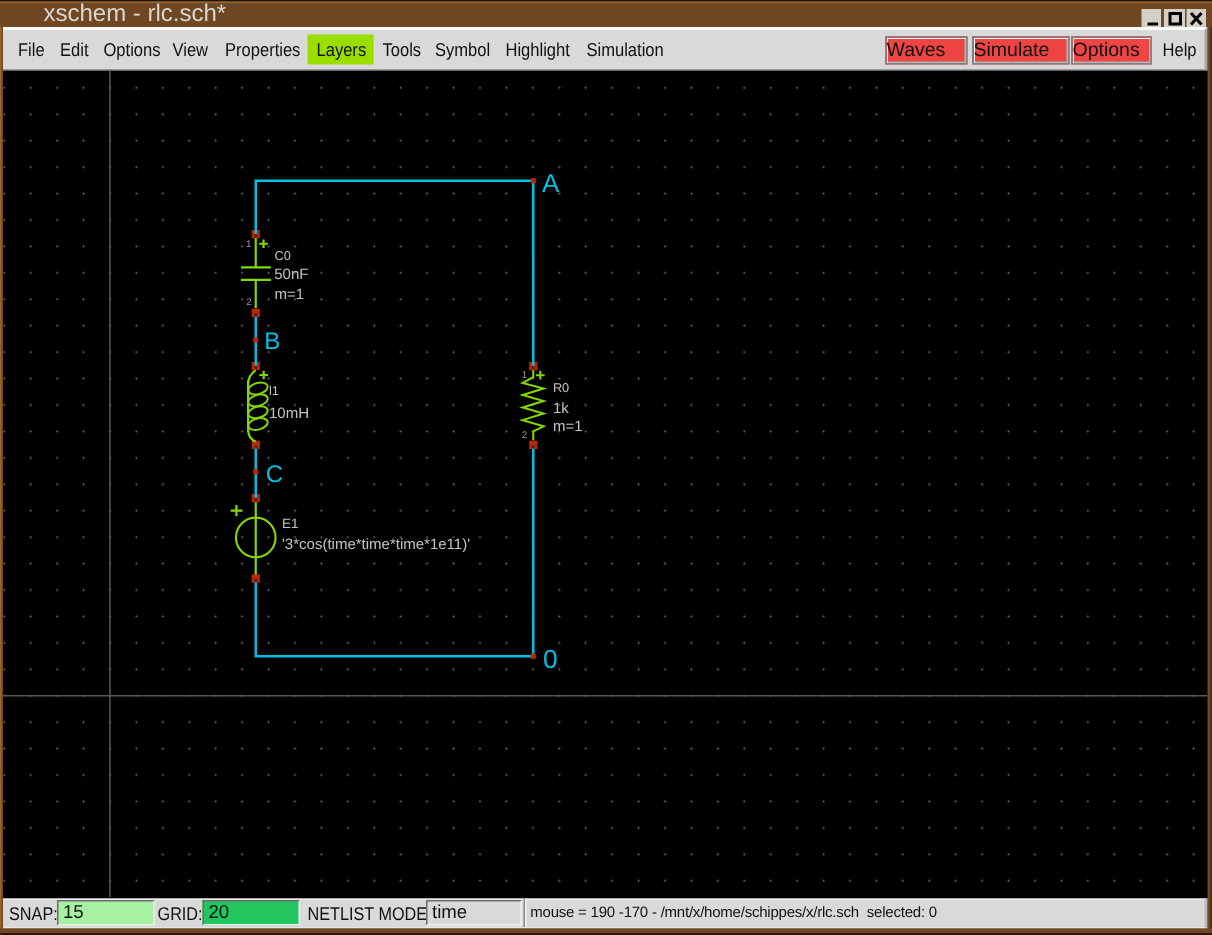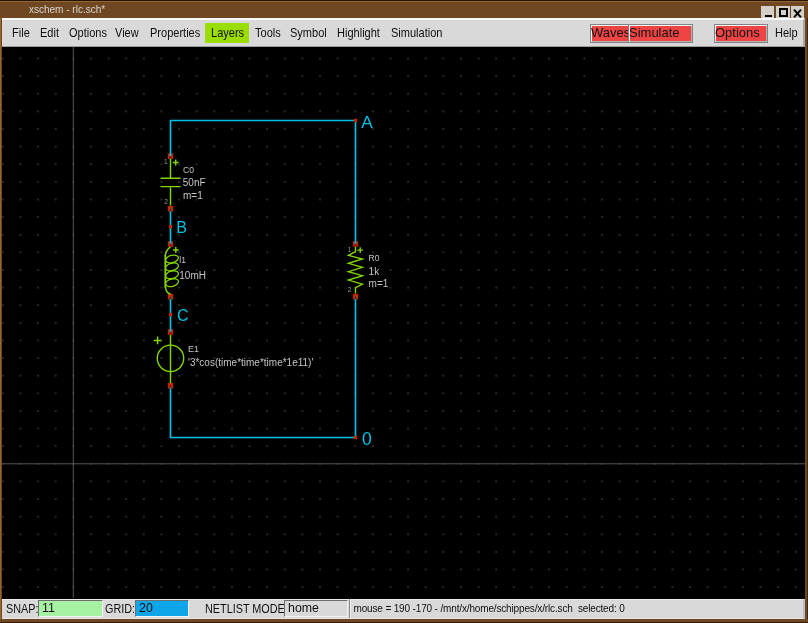--- a/index.html
+++ b/index.html
@@ -5,21 +5,21 @@
 body{position:relative;background:#000;font-family:"Liberation Sans",sans-serif;overflow:hidden}
 .a{position:absolute}
 .mi{position:absolute;top:19px;height:28px;line-height:28px;font-size:12.4px;color:#101010;white-space:pre;display:inline-block;transform:scaleX(.89);transform-origin:0 50%}
 .st{position:absolute;top:599px;height:20px;line-height:20px;font-size:12.3px;color:#101010;white-space:pre;display:inline-block;transform:scaleX(.88);transform-origin:0 50%}
 .btn{position:absolute;top:24px;height:19px;background:#ef4444;border:1px solid #828282;box-shadow:inset 1px 1px 0 #f6f6f6,inset -1px -1px 0 #b4b4b4;text-align:left;font-size:13px;line-height:16px;color:#101010}
 .fld{position:absolute;top:600px;height:17px;border:1px solid #6e6e6e;border-bottom-color:#f2f2f2;border-right-color:#f2f2f2;font-size:12.4px;line-height:15px;color:#101010;padding-left:3px}
 </style></head><body>
 
 <div class="a" style="left:0;top:0;width:808px;height:18px;background:#6f4823;border-top:1px solid #211307"></div>
 <div class="a" style="left:0;top:1px;width:808px;height:1px;background:#96662f"></div>
-<div class="a" style="left:29px;top:2px;height:16px;line-height:16px;color:#d9d6d0;font-size:10px">xschem - rlc.sch*</div>
+<div class="a" style="left:29px;top:2px;height:16px;line-height:16px;color:#d9d6d0;font-size:16px">xschem - rlc.sch*</div>
 
 <div class="a" style="left:761px;top:6px;width:13px;height:13px;background:#d4d0c8"></div>
 <div class="a" style="left:764.5px;top:14.5px;width:7px;height:2px;background:#000"></div>
 <div class="a" style="left:775.5px;top:6px;width:14px;height:13px;background:#d4d0c8"></div>
 <div class="a" style="left:778.8px;top:7.8px;width:9.4px;height:9.4px;border:2px solid #000;background:#d4d0c8"></div>
 <div class="a" style="left:791px;top:6px;width:13px;height:13px;background:#d4d0c8">
 <svg width="13" height="13">
       <path d="M3,2.6 L10,10.4 M10,2.6 L3,10.4" stroke="#000" stroke-width="2"></path>
     </svg></div>
 
@@ -30,21 +30,21 @@
 <span class="mi" style="left:68.8px">Options</span>
 <span class="mi" style="left:115.1px">View</span>
 <span class="mi" style="left:149.9px">Properties</span>
 <span class="mi" style="left:210.8px">Layers</span>
 <span class="mi" style="left:254.7px">Tools</span>
 <span class="mi" style="left:290.1px">Symbol</span>
 <span class="mi" style="left:336.7px">Highlight</span>
 <span class="mi" style="left:391.4px">Simulation</span>
 <span class="mi" style="left:775px">Help</span>
 <div class="btn" style="left:590px;width:55px">Waves</div>
-<div class="btn" style="left:628px;width:65px">Simulate</div>
+<div class="btn" style="left:648px;width:65px">Simulate</div>
 <div class="btn" style="left:714px;width:54px">Options</div>
 
 <svg class="a" style="left:2px;top:47px" width="803" height="552" viewBox="2 47 803 552">
 <defs>
       <pattern id="g" patternUnits="userSpaceOnUse" x="-5.99" y="-3.13" width="17.62" height="17.62">
         <rect x="8.25" y="8.25" width="1.15" height="1.15" fill="#757575"></rect>
       </pattern>
     </defs>
 <rect x="2" y="47" width="803" height="552" fill="#000"></rect>
 <rect x="2" y="47" width="803" height="552" fill="url(#g)"></rect>
@@ -127,24 +127,24 @@
 <g fill="#00c0e4" font-family="Liberation Sans,sans-serif">
 <text x="361.3" y="127.8" font-size="17.3">A</text>
 <text x="176.2" y="232.7" font-size="16">B</text>
 <text x="177.1" y="321.2" font-size="16">C</text>
 <text x="362" y="445" font-size="17.5">0</text>
 </g>
 </svg>
 
 <div class="a" style="left:2px;top:599px;width:803px;height:19.5px;background:#d9d9d9;border-top:1px solid #ececec;border-bottom:1px solid #e6e6e6;border-right:2px solid #b9bcc2"></div>
 <span class="st" style="left:6px">SNAP:</span>
-<div class="fld" style="left:38px;width:64.5px;background:#a6f1a2">11</div>
+<div class="fld" style="left:38px;width:64.5px;background:#a6f1a2">15</div>
 <span class="st" style="left:105.3px">GRID:</span>
-<div class="fld" style="left:135px;width:54px;background:#0ea5e9">20</div>
+<div class="fld" style="left:135px;width:65px;background:#22c55e">20</div>
 <span class="st" style="left:205px">NETLIST MODE:</span>
-<div class="fld" style="left:284px;width:63.5px;background:#d9d9d9">home</div>
+<div class="fld" style="left:284px;width:63.5px;background:#d9d9d9">time</div>
 <div class="a" style="left:349px;top:599px;width:1px;height:19px;background:#8a8a8a"></div>
 <div class="a" style="left:350px;top:599px;width:1px;height:19px;background:#f0f0f0"></div>
 <span class="st" style="left:353.5px;font-size:10px;letter-spacing:-0.15px;transform:none">mouse = 190 -170 - /mnt/x/home/schippes/x/rlc.sch&nbsp; selected: 0</span>
 
 <div class="a" style="left:0;top:18px;width:2px;height:605px;background:#6f4823;border-left:1px solid #96662f"></div>
 <div class="a" style="left:805px;top:18px;width:3px;height:605px;background:#6f4823;border-right:1px solid #402a12"></div>
 <div class="a" style="left:0;top:618.5px;width:808px;height:4.5px;background:#6f4823;border-bottom:1.5px solid #2a1d12"></div>
 
 </body></html>

